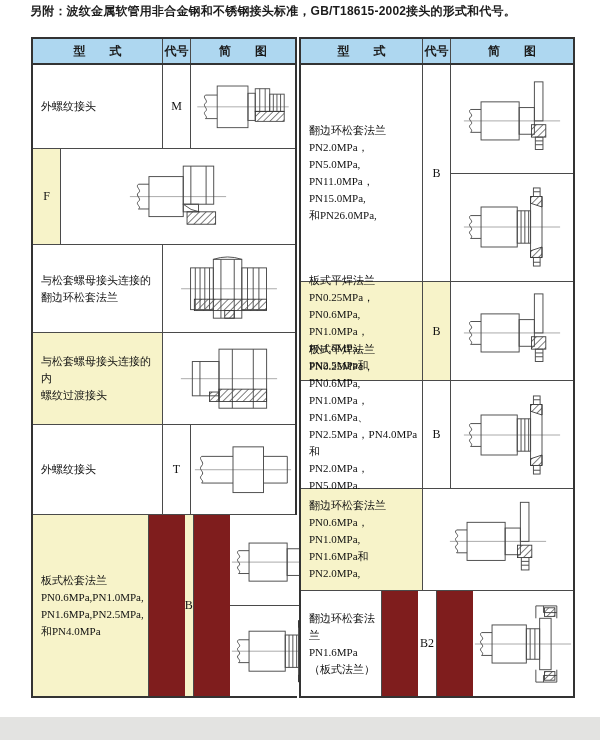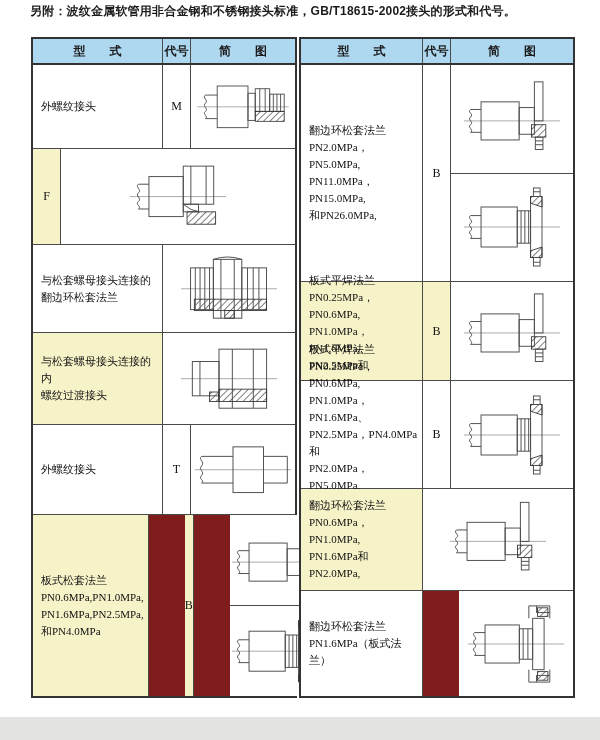--- a/index.html
+++ b/index.html
@@ -337,20 +337,21 @@
               </svg>
             </div>
         </div>
       </div>
 
       <div class="trow" style="height:105px">
         <div class="cell c-type">
           <div class="type-text">翻边环松套法兰
 PN1.6MPa（板式法兰）</div>
           </div>
+        <div class="cell c-code">B2</div>
         <div class="cell c-diag">
           <div class="diag-box">
               <svg class="diag" viewBox="0 0 105 88">
                 <use href="#sym-lapped-ring-flange"></use>
               </svg>
             </div>
         </div>
       </div>
     </div>
 

